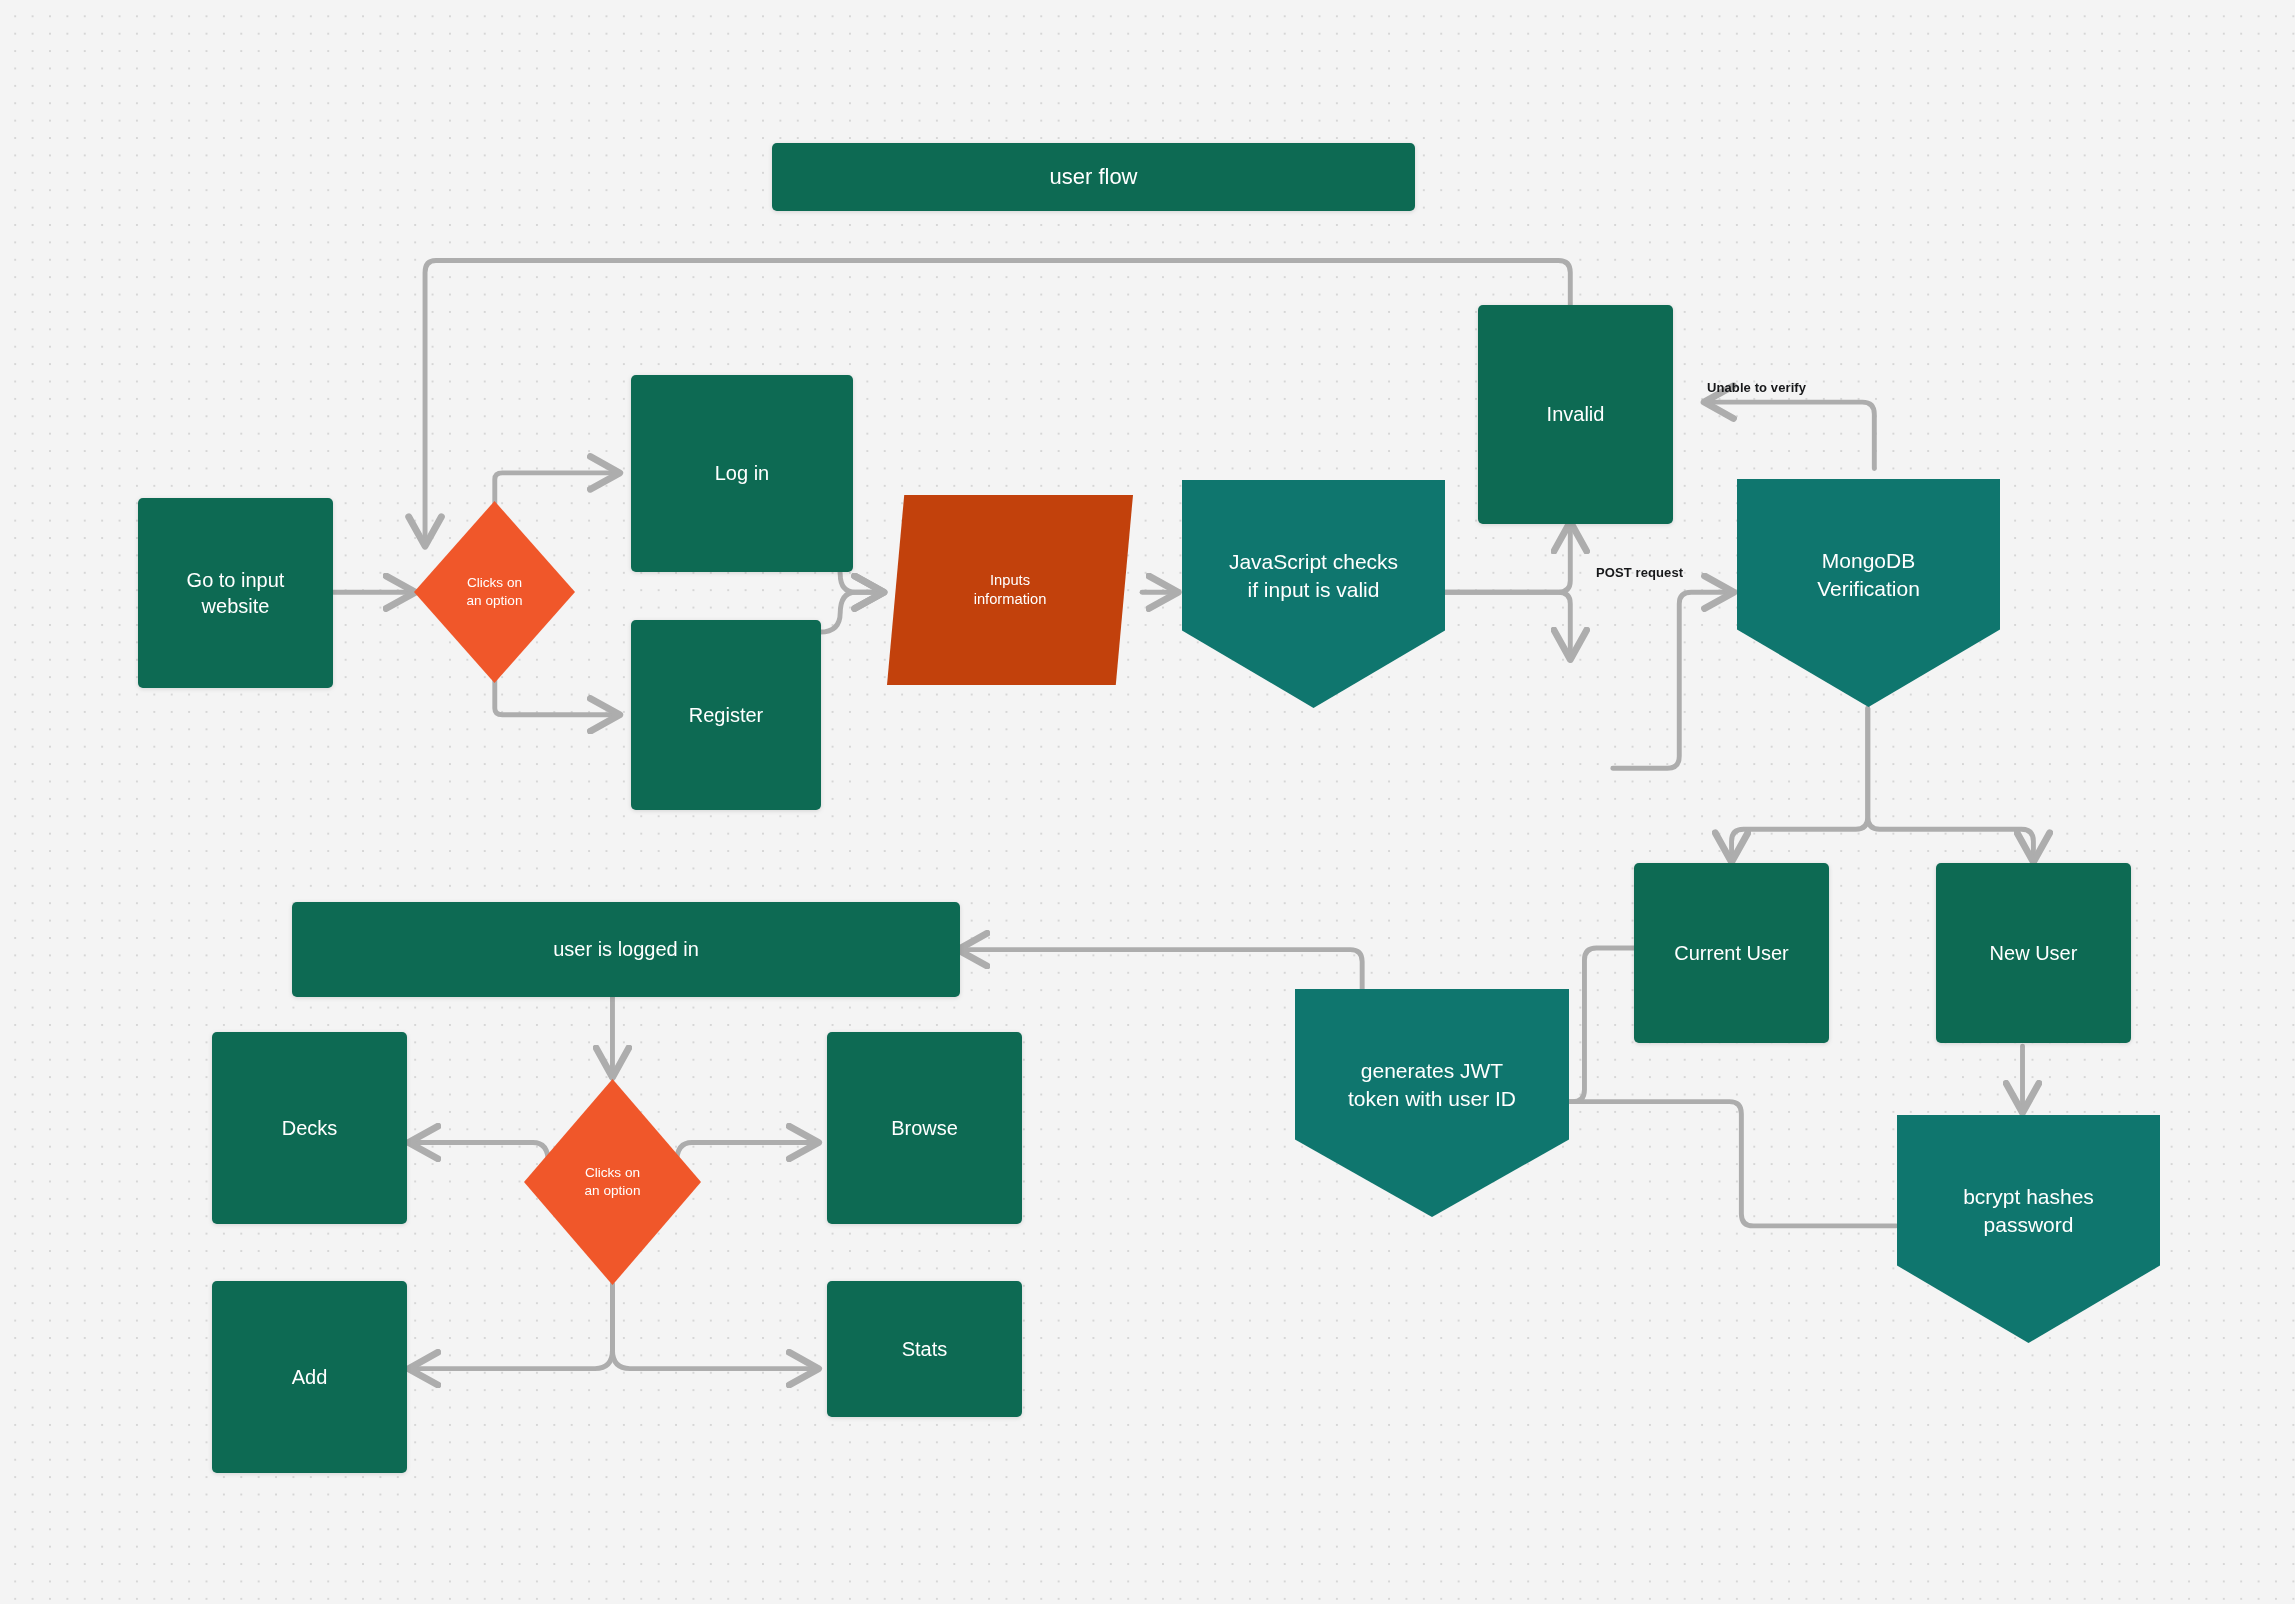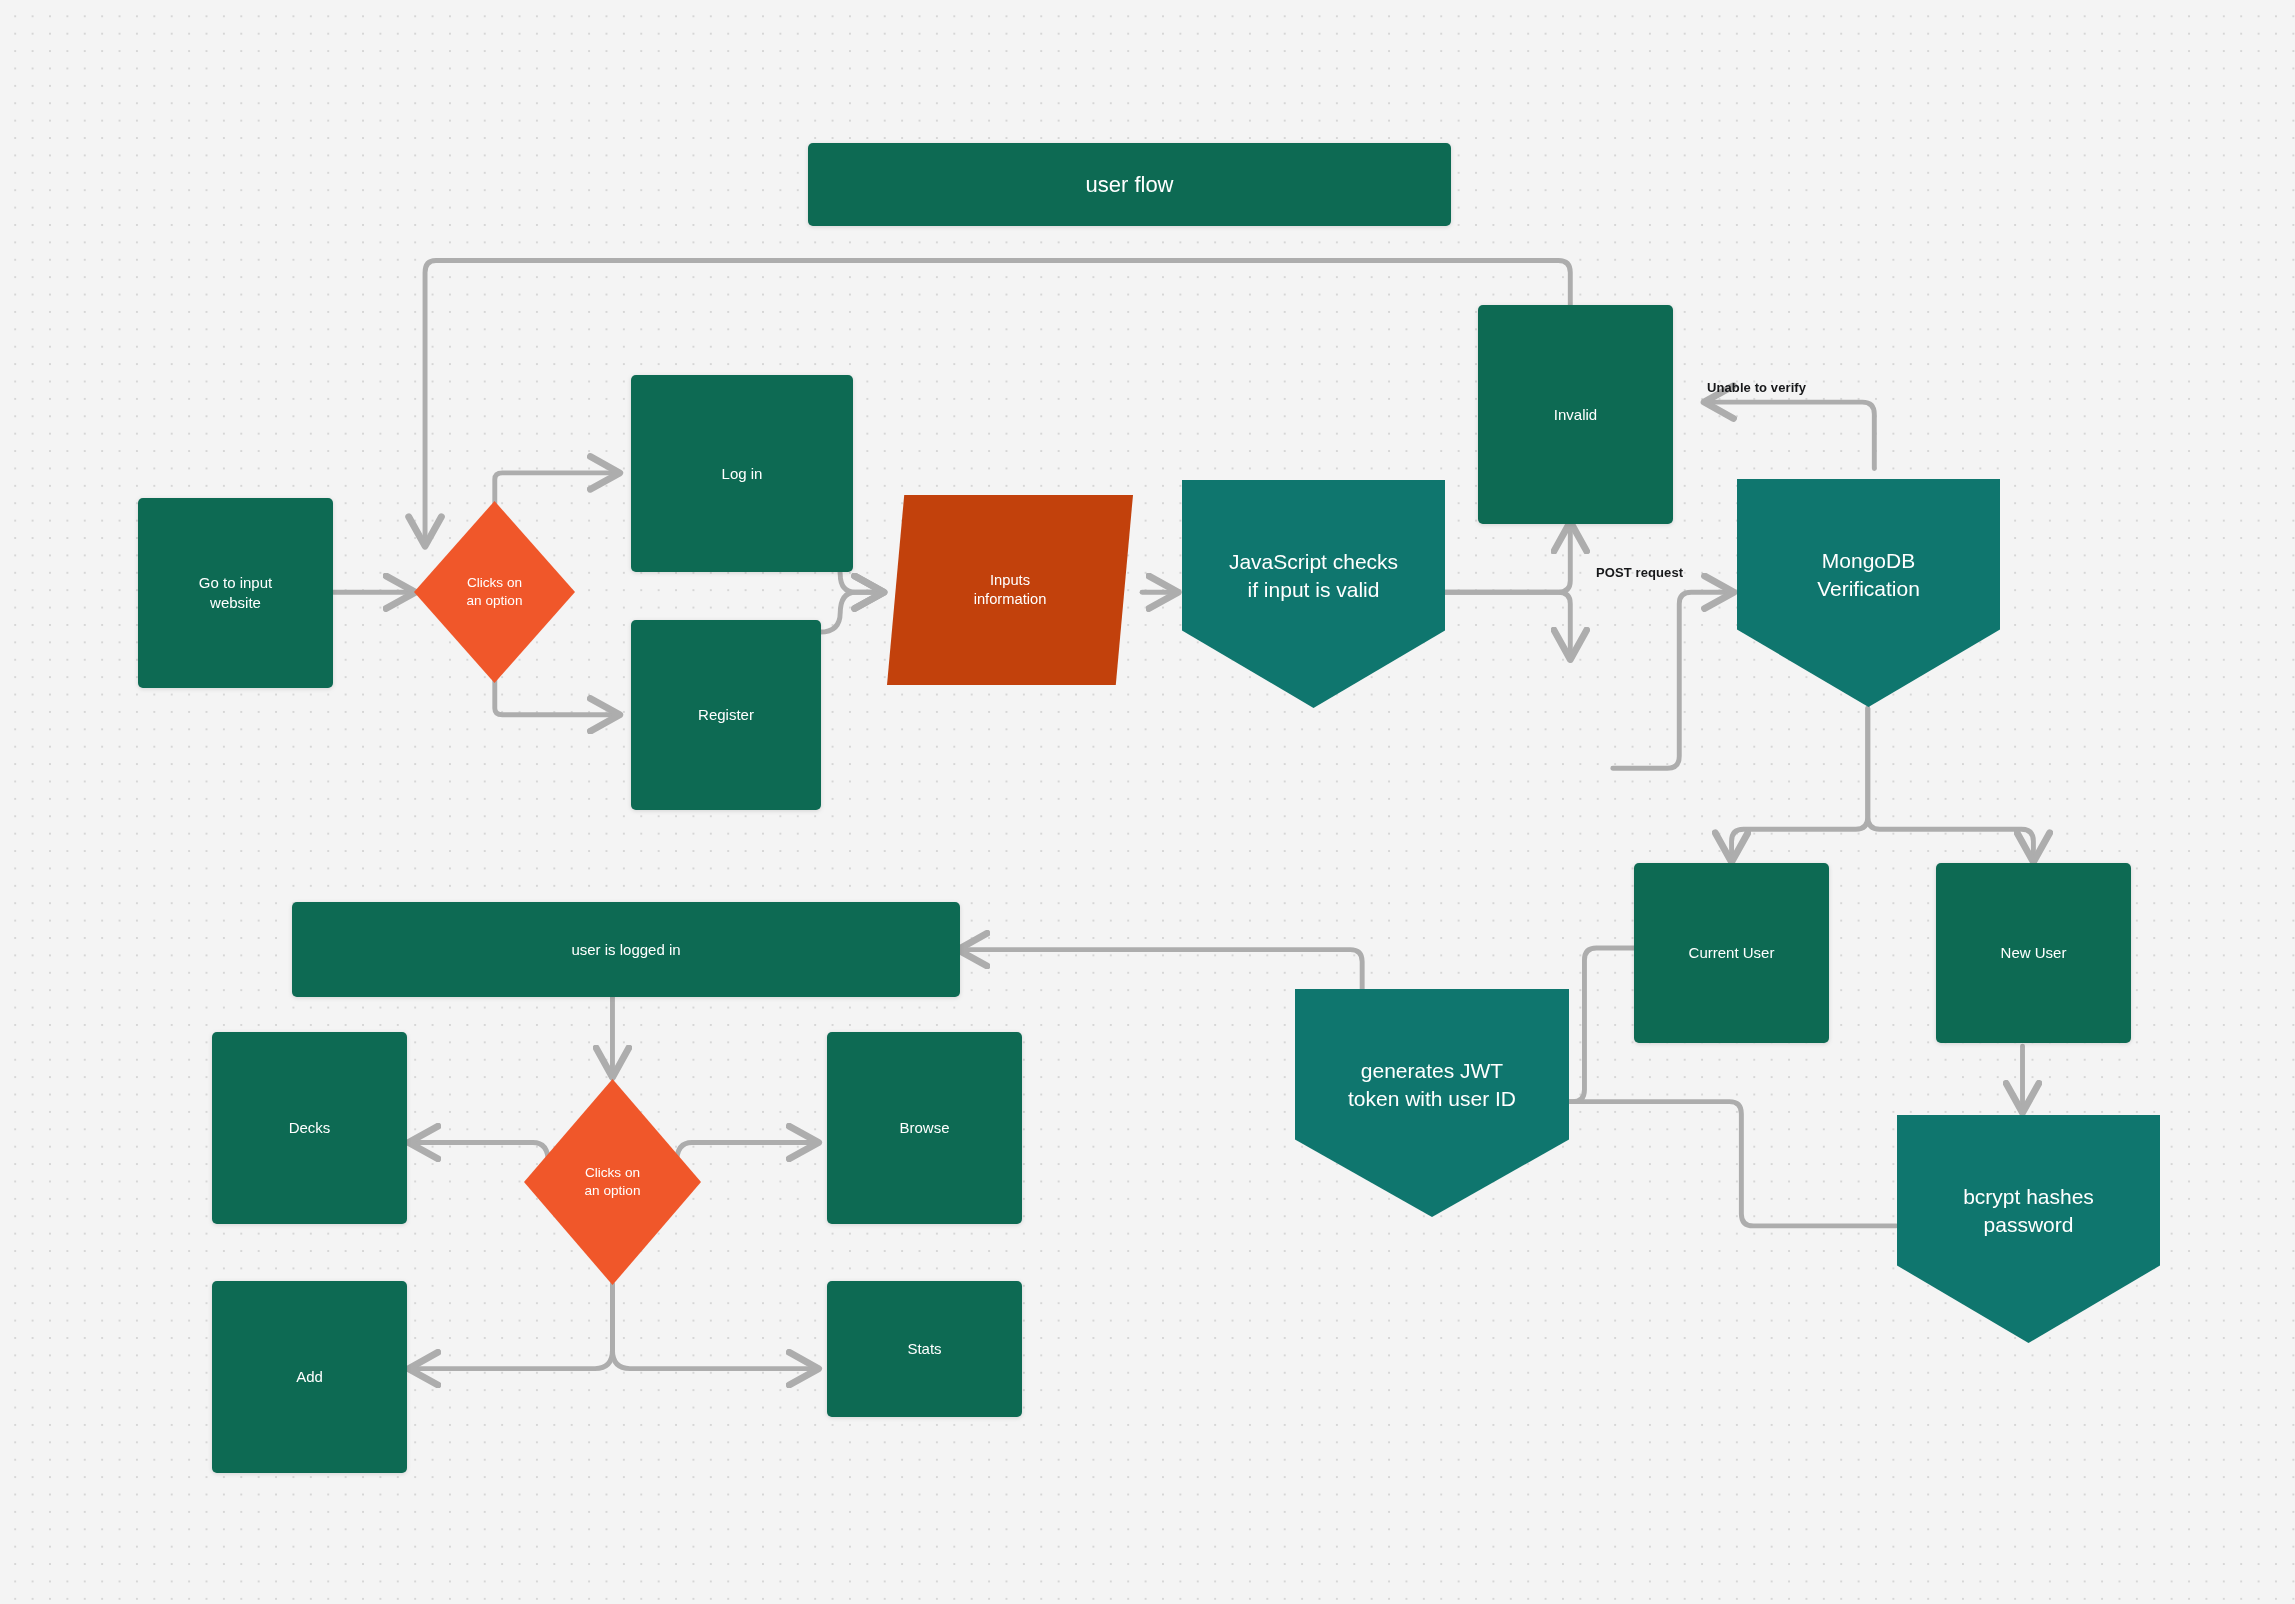--- a/index.html
+++ b/index.html
@@ -24,21 +24,21 @@
   .green{background:#0d6a53;border-radius:4.9px;}
 
   
   .diamond{background:#f0572a;clip-path:polygon(50% 0,100% 50%,50% 100%,0 50%);border-radius:0;}
   
   .para{background:#c2410c;clip-path:polygon(7% 0, 100% 0, 93% 100%, 0 100%);}
   
   .shield{background:#0f766e;clip-path:polygon(0 0,100% 0,100% 66%,50% 100%,0 66%);}
 
   .f-title{font-size:22px;}
-  .f-big{font-size:15px;}
+  .f-big{font-size:20px;}
   .f-mid{font-size:21px;}
   .f-small{font-size:14.7px;}
   .f-diamond{font-size:13.6px;}
 
   .edge-label{position:absolute;color:#17181a;font-weight:bold;font-size:13px;
               white-space:nowrap;letter-spacing:0.1px;}
 </style>
 </head>
 <body>
 
@@ -90,21 +90,21 @@
       <path d="M 1042 2167 Q 1006 2167 1006 2131 V 2133 Q 1006 2097 978 2097 H 752"></path>
 
       <path d="M 1206 2167 Q 1242 2167 1242 2131 V 2133 Q 1242 2097 1270 2097 H 1500"></path>
 
       <path d="M 1124 2357 V 2478 Q 1124 2512 1092 2512 H 752"></path>
 
       <path d="M 1124 2357 V 2478 Q 1124 2512 1156 2512 H 1500"></path>
     </g>
   </svg>
 
-  <div class="node green f-title" style="left:808px;top:143px;width:643px;height:83px;">
+  <div class="node green f-title" style="left:772px;top:143px;width:643px;height:68px;">
     <span class="lbl">user flow</span>
   </div>
 
   <div class="node green f-big" style="left:138px;top:498px;width:195px;height:190px;">
     <span class="lbl">
       <span>Go to input</span><br>
       <span>website</span>
     </span>
   </div>
 

